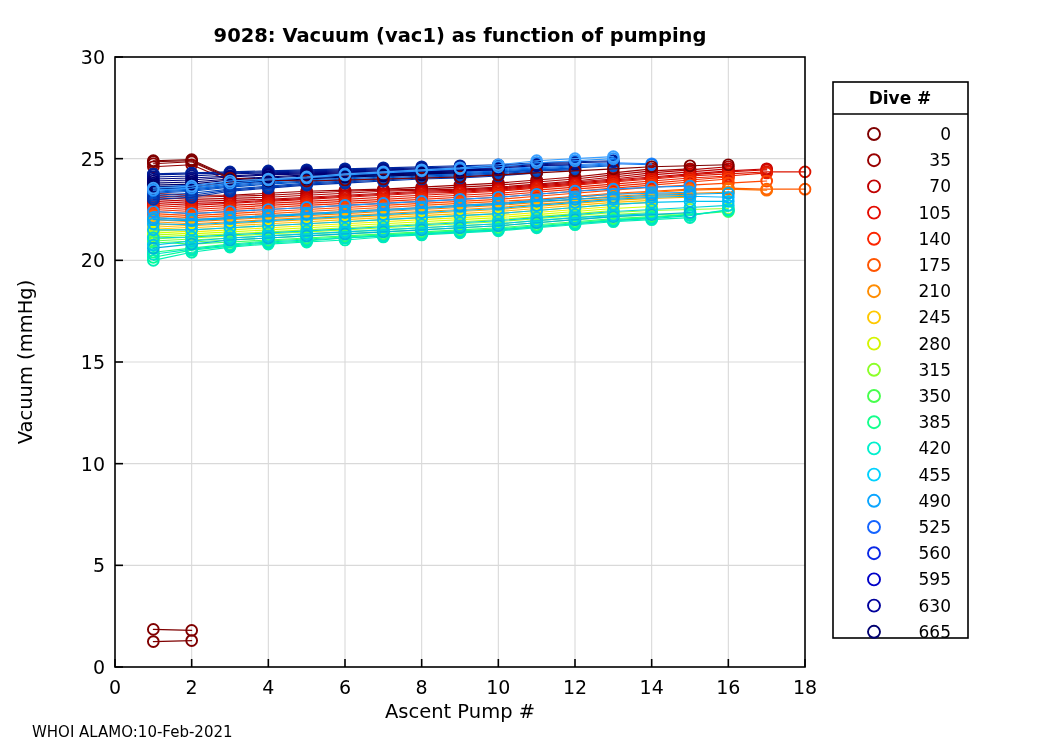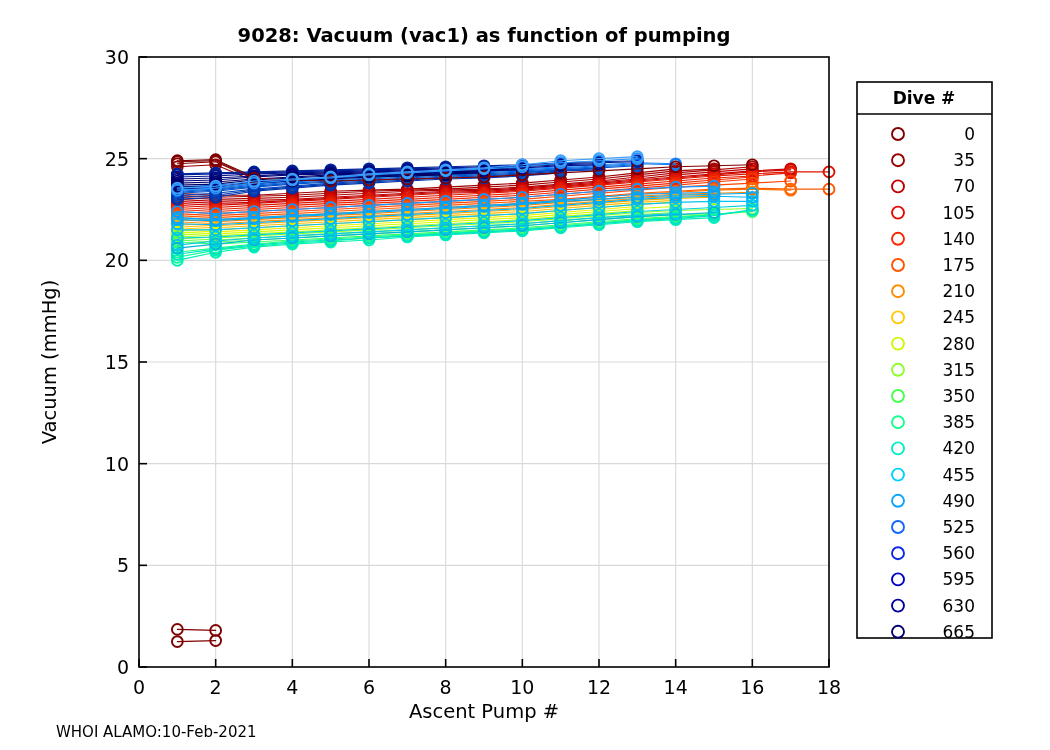--- a/index.html
+++ b/index.html
@@ -1,19 +1,19 @@
 <!DOCTYPE html>
 <html><head>
 <meta charset="utf-8">
 <style>
   html,body{margin:0;padding:0;background:#ffffff;}
   body{width:1050px;height:750px;position:relative;
        font-family:"DejaVu Sans","Liberation Sans",sans-serif;
        -webkit-font-smoothing:antialiased;overflow:hidden;}
-  #root{position:absolute;inset:0;margin-left:24px;}
+  #root{position:absolute;inset:0;}
   svg{display:block;}
   .ttl{font-size:19.5px;font-weight:bold;fill:#000;text-anchor:middle;}
   .tick{font-size:19px;fill:#000;}
   .tickY{text-anchor:end;}
   .tickX{text-anchor:middle;}
   .axlbl{font-size:19.5px;fill:#000;text-anchor:middle;}
   .foot{font-size:15px;fill:#000;}
   .lgT{font-size:17px;font-weight:bold;fill:#000;text-anchor:middle;}
   .lgI{font-size:17px;fill:#000;text-anchor:end;}
   .frame{fill:none;stroke:#000;stroke-width:1.6;}

